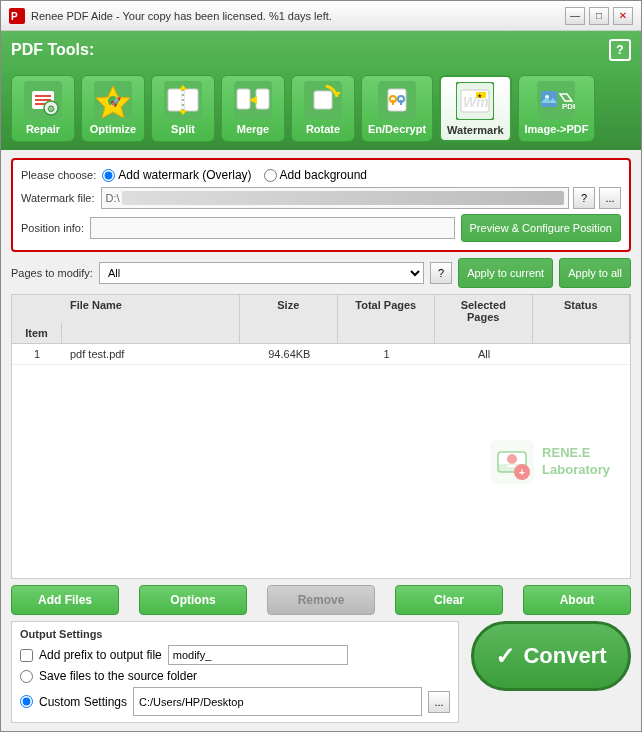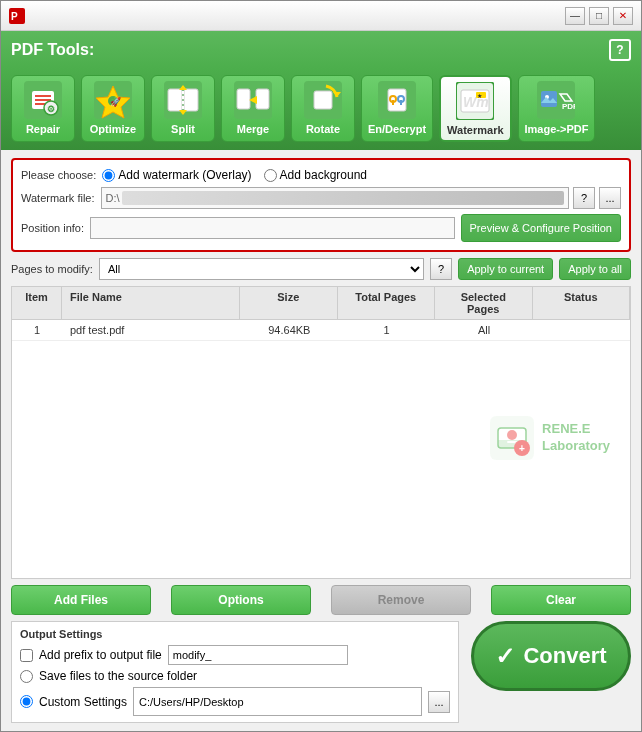--- a/index.html
+++ b/index.html
@@ -223,21 +223,21 @@
     }
     .pages-select {
       flex: 1;
       height: 22px;
       border: 1px solid #aaa;
       font-size: 11px;
       padding: 0 4px;
       background: white;
     }
     .apply-btn {
-      height: 22px;
+      height: 30px;
       background: linear-gradient(to bottom, #5cb85c, #4cae4c);
       border: 1px solid #3a9e3a;
       border-radius: 3px;
       color: white;
       font-size: 11px;
       padding: 0 8px;
       cursor: pointer;
       white-space: nowrap;
     }
 
@@ -254,21 +254,21 @@
     }
     .table-header-cell {
       flex: 1;
       padding: 4px 8px;
       font-size: 11px;
       font-weight: bold;
       color: #333;
       border-right: 1px solid #ccc;
       text-align: center;
     }
-    .table-header-cell:first-child { flex: 0 0 50px; }
+    .table-header-cell:first-child { flex: 0 0 50px; margin-top: 28px; }
     .table-header-cell:nth-child(2) { flex: 2; text-align: left; }
     .table-row {
       display: flex;
       border-bottom: 1px solid #eee;
       align-items: center;
     }
     .table-cell {
       flex: 1;
       padding: 4px 8px;
       font-size: 11px;
@@ -396,20 +396,21 @@
 <div class="window">
 
   <div class="title-bar">
     <div class="title-bar-left">
       <div class="title-bar-icon">
         <svg width="16" height="16" viewBox="0 0 16 16">
           <rect width="16" height="16" fill="#cc0000" rx="2"></rect>
           <text x="2" y="12" font-size="10" fill="white" font-weight="bold">P</text>
         </svg>
       </div>
+      <span class="title-bar-text">Renee PDF Aide - Your copy has been licensed. %1 days left.</span>
     </div>
     <div class="title-bar-controls">
       <button class="title-btn">—</button>
       <button class="title-btn">□</button>
       <button class="title-btn close">✕</button>
     </div>
   </div>
 
   <div class="header-green">
     <span class="pdf-tools-label">PDF Tools:</span>
@@ -609,20 +610,21 @@
           </div>
         </div>
       </div>
     </div>
 
     <div class="bottom-buttons">
       <button class="bottom-btn">Add Files</button>
       <button class="bottom-btn">Options</button>
       <button class="bottom-btn disabled">Remove</button>
       <button class="bottom-btn">Clear</button>
+      <button class="bottom-btn">About</button>
     </div>
 
     <div class="bottom-area">
       <div class="bottom-left">
         <div class="output-settings">
           <div class="output-title">Output Settings</div>
           <div class="output-row">
             <input type="checkbox" style="">
             <span>Add prefix to output file</span>
             <input type="text" class="output-text-input" value="modify_" style="">

